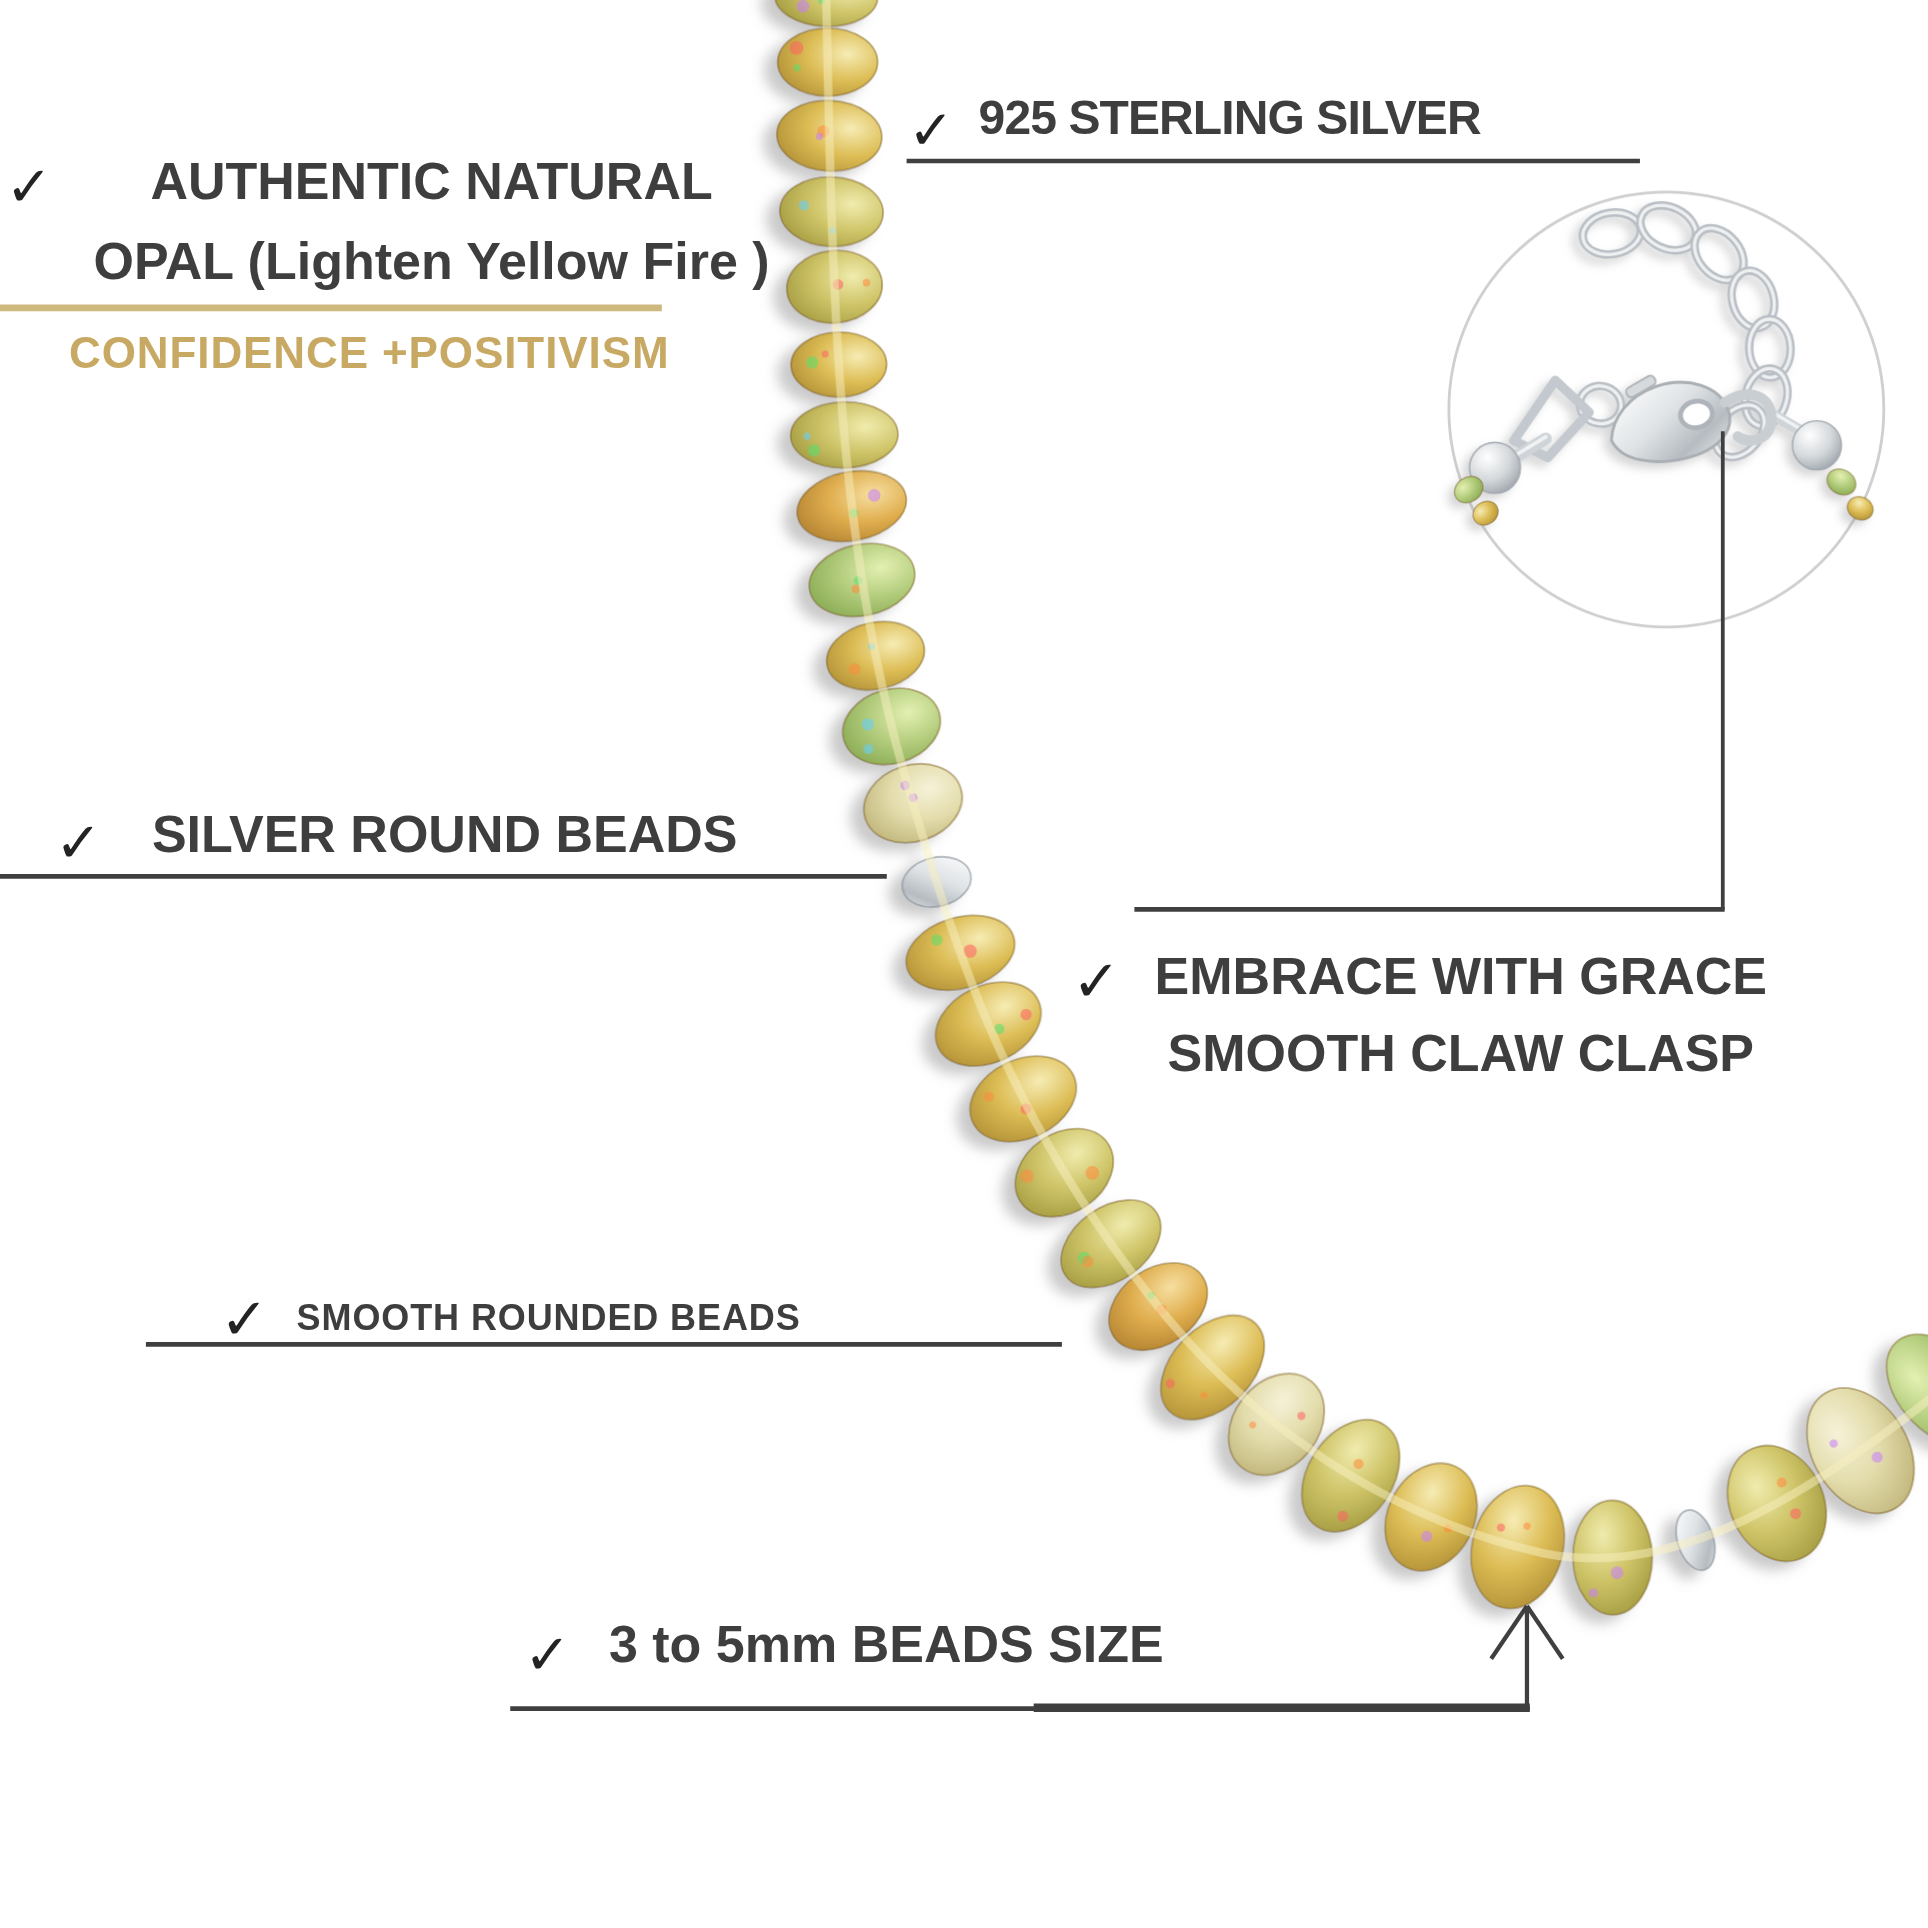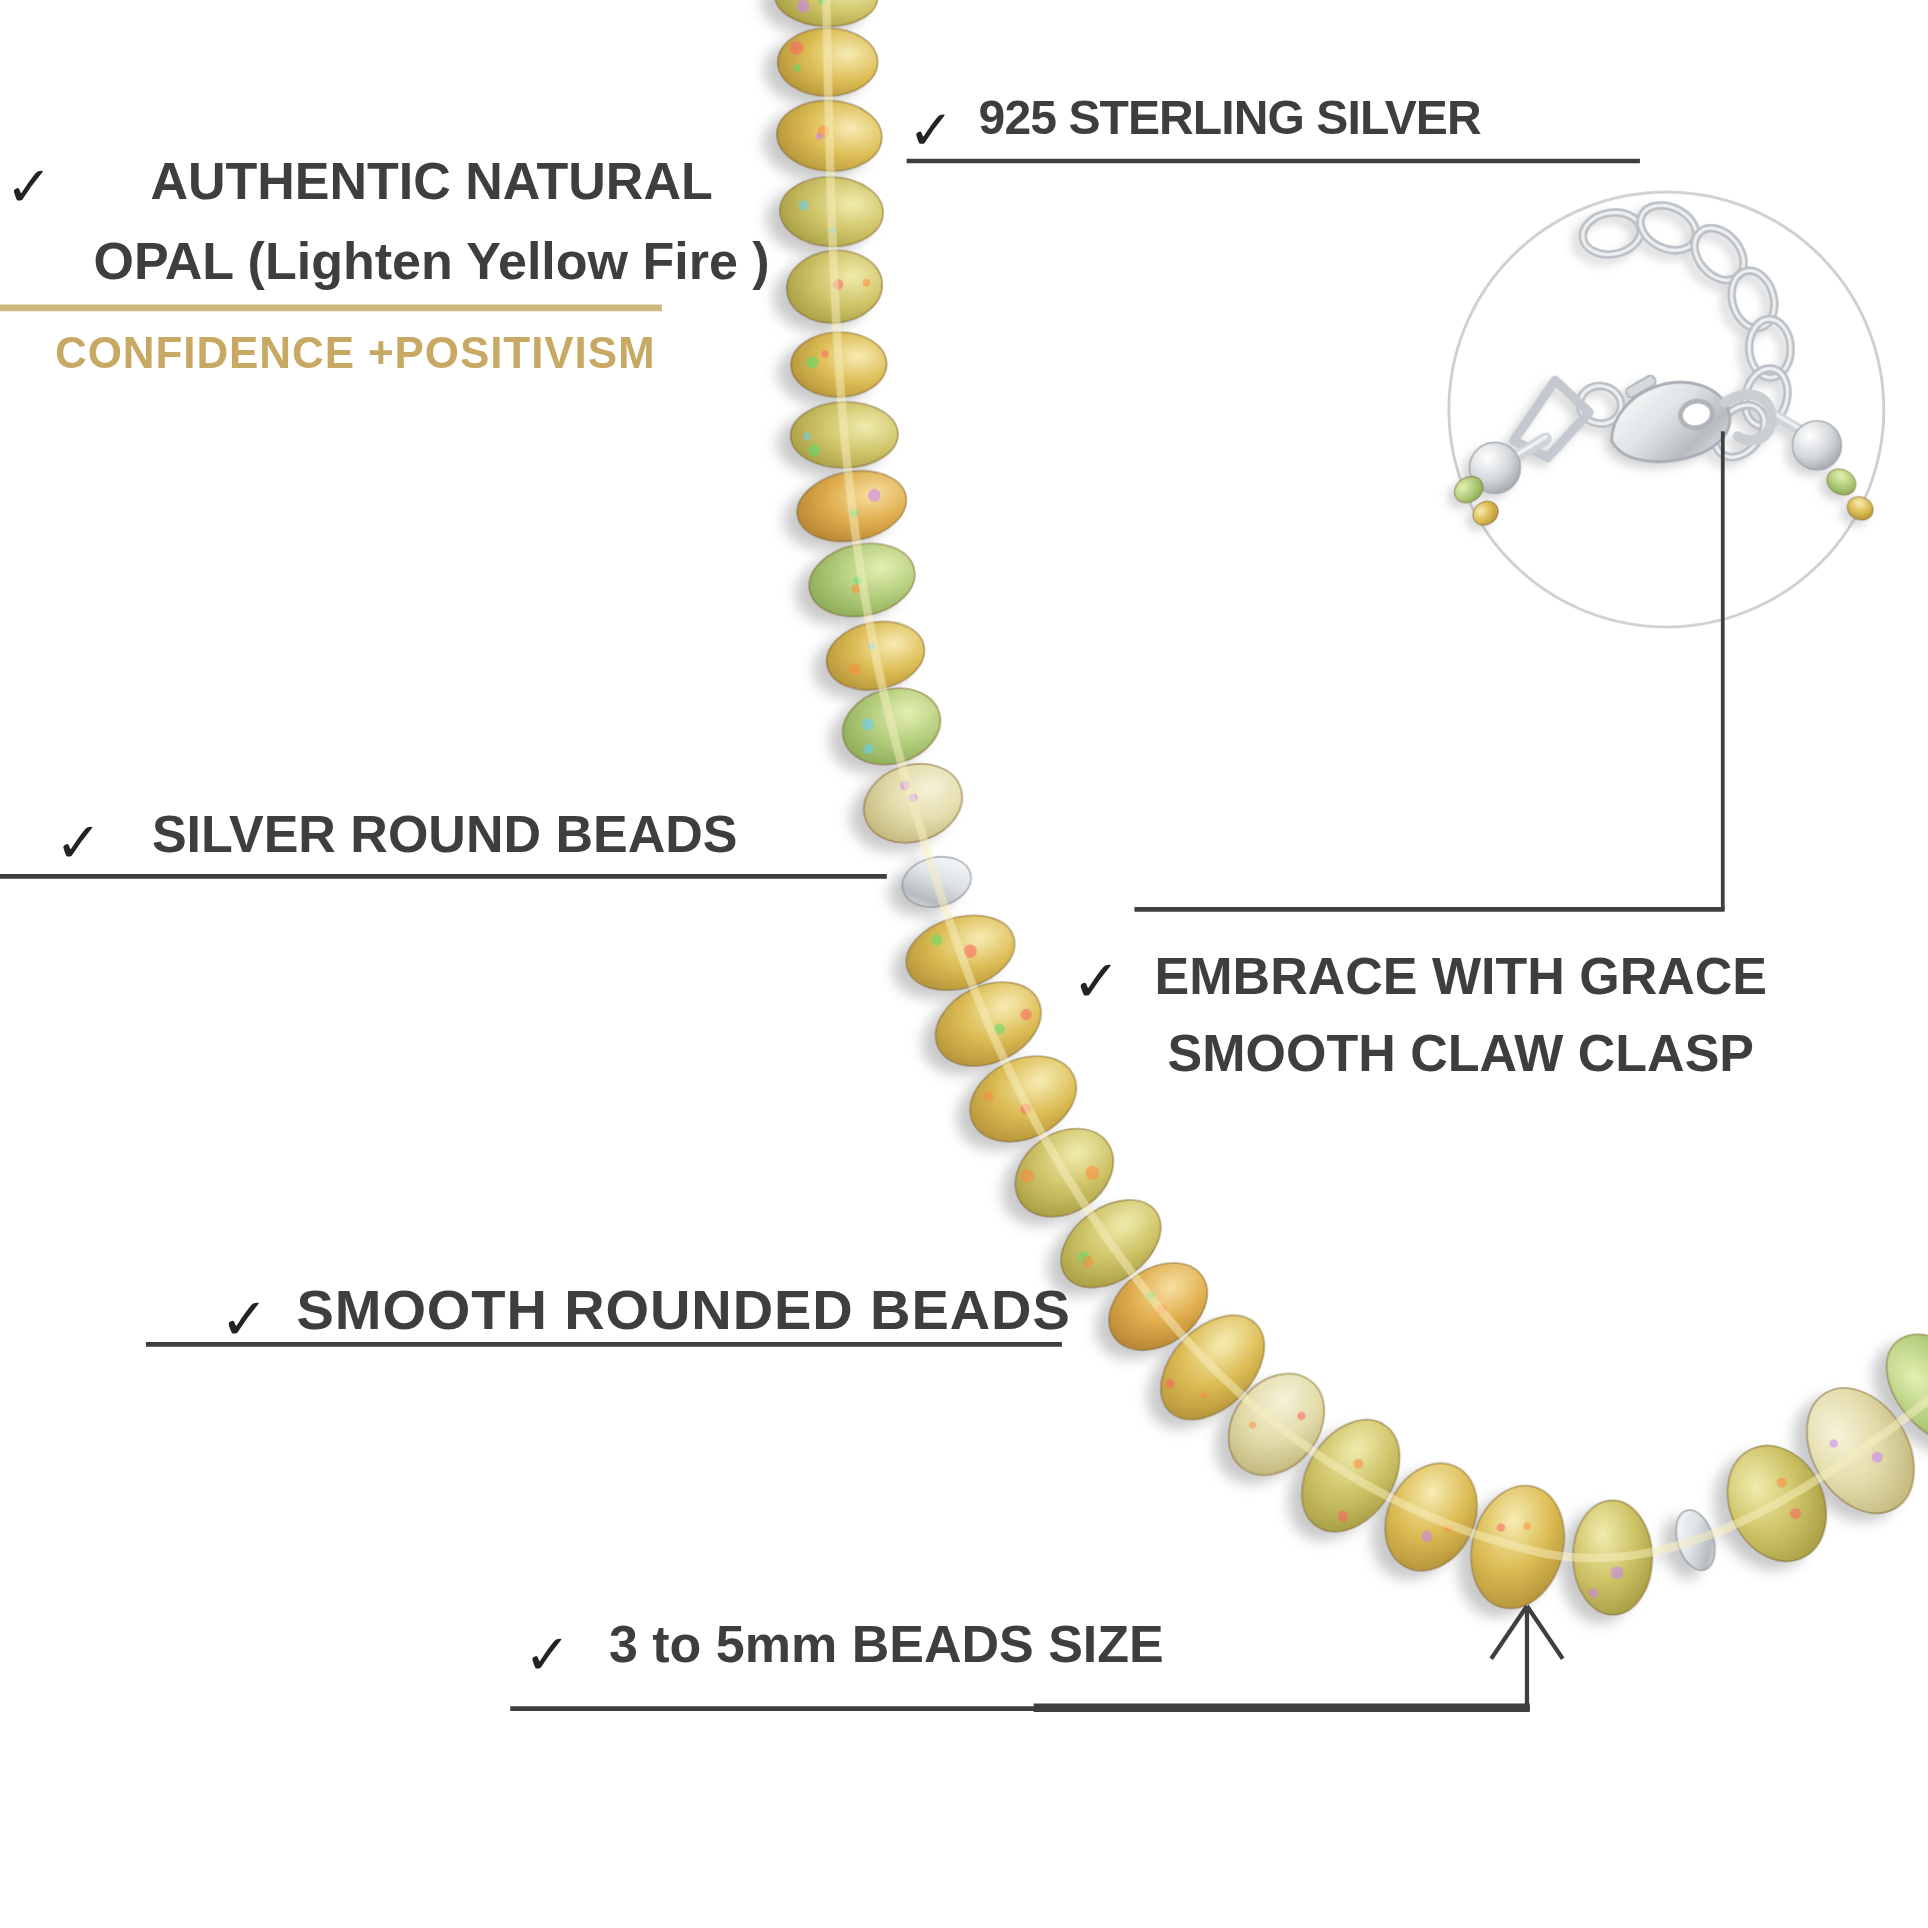--- a/index.html
+++ b/index.html
@@ -8,33 +8,33 @@
     font-family:"Liberation Sans","DejaVu Sans",sans-serif;
   }
   #scene{position:absolute;left:0;top:0;}
   .label{position:absolute;display:flex;align-items:flex-start;white-space:nowrap;color:#3e3e3e;font-weight:600;}
   .label .check{color:#232323;font-weight:700;}
   .label .l{display:block;}
   
   #lab-auth{left:5.6px;top:141px;}
   #lab-auth .check{font-size:56px;margin-top:13px;margin-right:41px;}
   #lab-auth .txt{font-size:52px;line-height:80px;text-align:center;}
-  #lab-tagline{left:55px;top:328px;font-size:44px;font-weight:700;color:#c8a963;letter-spacing:0.9px;}
+  #lab-tagline{left:69px;top:328px;font-size:44px;font-weight:700;color:#c8a963;letter-spacing:0.9px;}
   #lab-sterling{left:908px;top:90px;}
   #lab-sterling .check{font-size:55px;margin-top:7.5px;margin-right:24.5px;}
   #lab-sterling .txt{font-size:48px;letter-spacing:-0.9px;}
   #lab-silverbeads{left:55px;top:804px;}
   #lab-silverbeads .check{font-size:56px;margin-top:5.6px;margin-right:26px;}
   #lab-silverbeads .txt{font-size:52px;margin-left:24px;}
   #lab-embrace{left:1072px;top:938px;}
   #lab-embrace .check{font-size:58px;margin-top:9.4px;margin-right:34px;}
   #lab-embrace .txt{font-size:52px;line-height:77px;text-align:center;}
   #lab-smooth{left:220px;top:1277px;}
   #lab-smooth .check{font-size:58px;margin-top:7.5px;margin-right:28px;}
-  #lab-smooth .txt{font-size:56px;letter-spacing:0.9px;}
+  #lab-smooth .txt{font-size:36px;letter-spacing:0.9px;margin-top:20px;}
   #lab-size{left:524px;top:1614px;}
   #lab-size .check{font-size:56px;margin-top:7.5px;margin-right:38px;}
   #lab-size .txt{font-size:52px;}
 </style>
 </head>
 <body>
 
 <div id="stage">
 
   <svg id="scene" width="1928" height="1928" viewBox="0 0 2048 2048">

